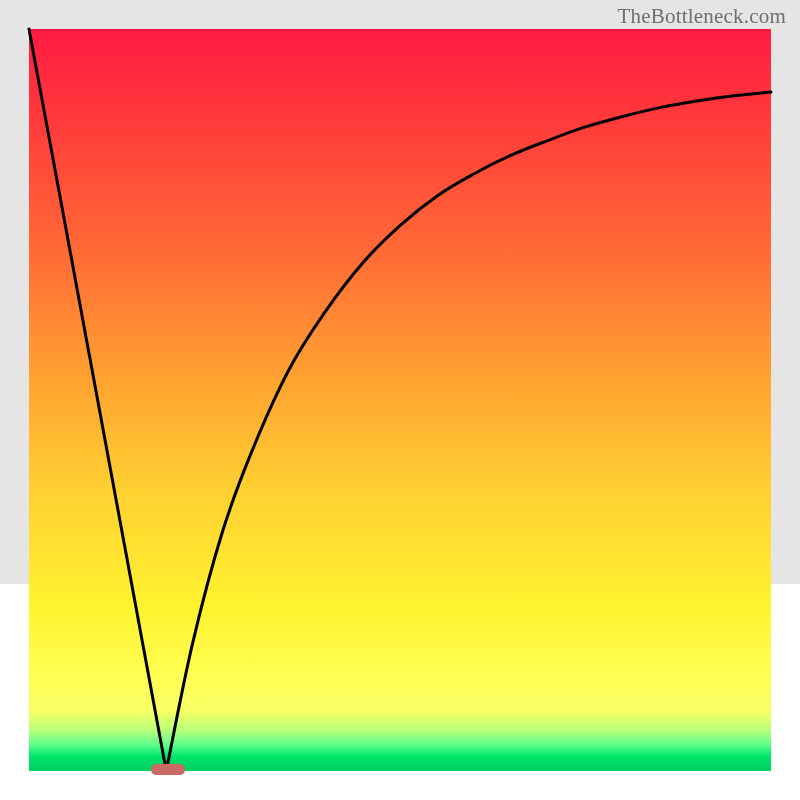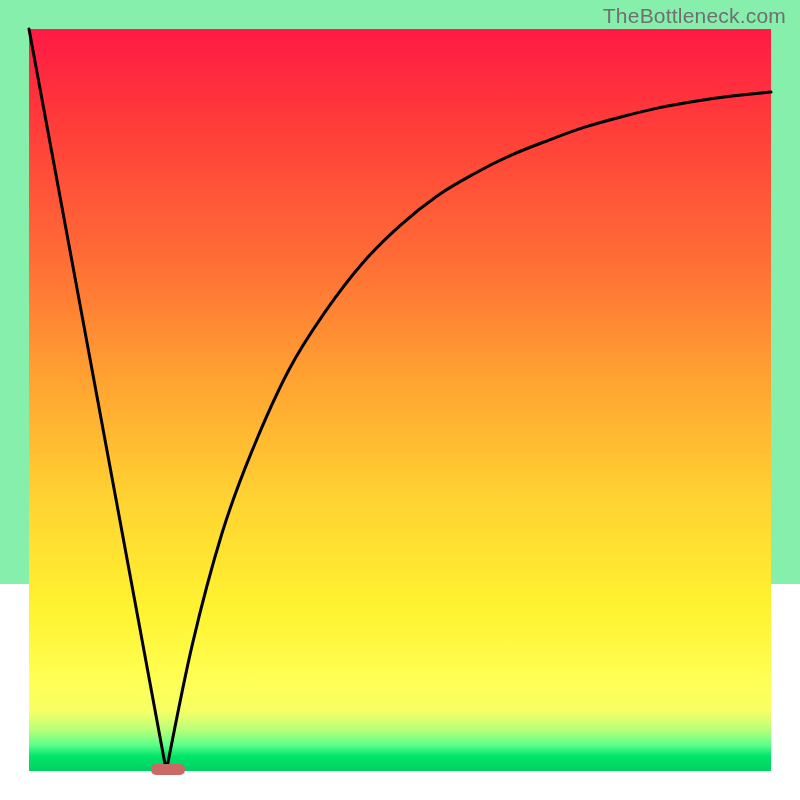--- a/index.html
+++ b/index.html
@@ -7,22 +7,23 @@
     padding: 0;
     width: 800px;
     height: 800px;
     overflow: hidden;
     font-family: Arial, Helvetica, sans-serif;
   }
   .frame {
     position: relative;
     width: 800px;
     height: 584px;
-    background: #86efac;
+    background: #e5e5e5;
     box-sizing: border-box;
+    font-family: Liberation Serif, serif;
   }
   .plot-area {
     position: absolute;
     left: 29px;
     top: 29px;
     width: 742px;
     height: 742px;
     
     background: linear-gradient(
       to bottom,

